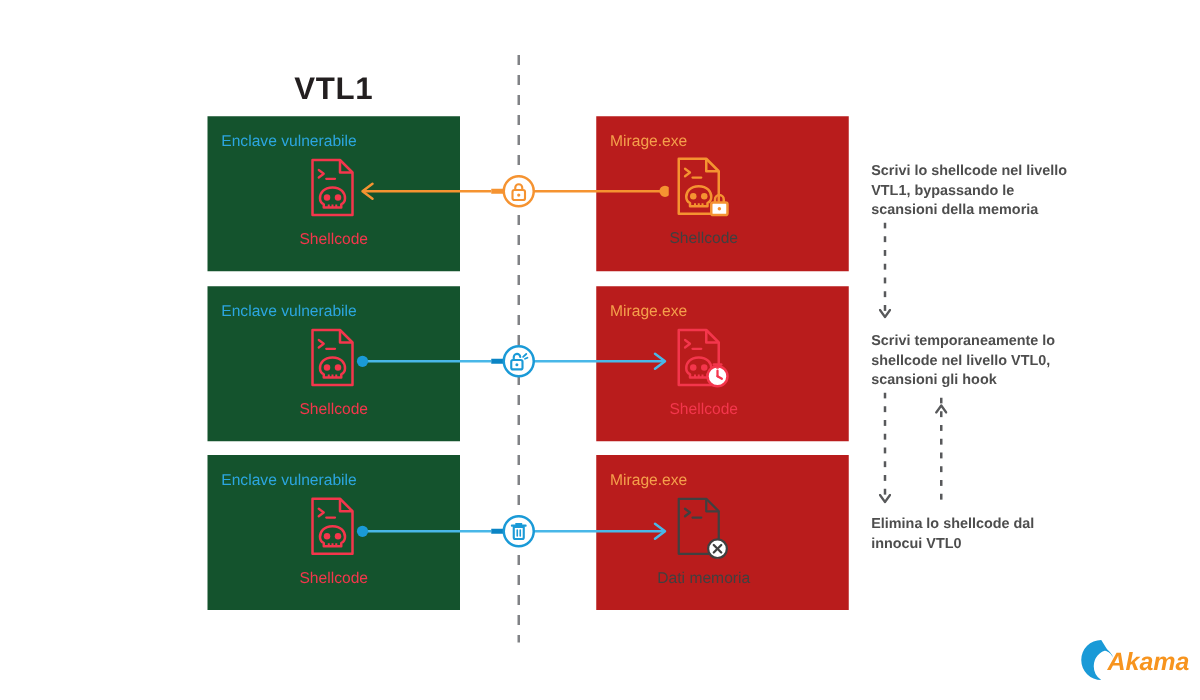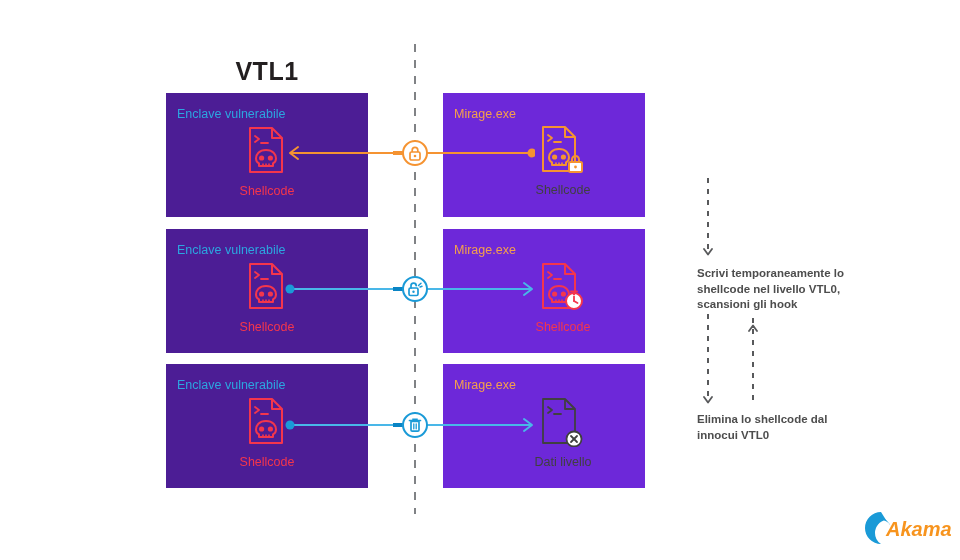--- a/index.html
+++ b/index.html
@@ -33,22 +33,22 @@
     background-image: linear-gradient(to bottom, #808285 0 8px, rgba(0,0,0,0) 8px 16px);
     background-size: 2px 16px;
   }
 
   
   .panel {
     position: absolute;
     width: 202px; height: 124px;
     padding: 11px 0 0 11px;
   }
-  .panel.left  { left: 166px; background: #4c1d95; }
-  .panel.right { left: 443px; background: #6d28d9; }
+  .panel.left  { left: 166px; background: #14532d; }
+  .panel.right { left: 477px; background: #b91c1c; }
   .panel-label {
     font-size: 12.5px;
     line-height: 14px;
     white-space: nowrap;
   }
   .panel.left  .panel-label { color: #2ca6e0; }
   .panel.right .panel-label { color: #f5a04b; }
 
   .row1 { top: 93px; }
   .row2 { top: 229px; }
@@ -302,21 +302,21 @@
       <svg width="44" height="50" viewBox="0 0 44 50">
         <path d="M2 2 H24 L34 12 V46 H2 Z" fill="none" stroke="#404040" stroke-width="1.8" stroke-linejoin="round"></path>
         <path d="M24 2 V12 H34" fill="none" stroke="#404040" stroke-width="1.8" stroke-linejoin="round"></path>
         <path d="M7 10 L11 13 L7 16" fill="none" stroke="#404040" stroke-width="1.8" stroke-linecap="round" stroke-linejoin="round"></path>
         <line x1="13" y1="17" x2="20" y2="17" stroke="#404040" stroke-width="1.8" stroke-linecap="round"></line>
         <circle cx="33" cy="42" r="7.5" fill="#ffffff" stroke="#404040" stroke-width="1.8"></circle>
         <line x1="30" y1="39" x2="36" y2="45" stroke="#404040" stroke-width="1.8" stroke-linecap="round"></line>
         <line x1="36" y1="39" x2="30" y2="45" stroke="#404040" stroke-width="1.8" stroke-linecap="round"></line>
       </svg>
     </span>
-    <span class="caption caption-dark">Dati livello</span>
+    <span class="caption caption-dark">Dati memoria</span>
   </div>
 
   <div id="conn3" class="conn">
     <svg width="250" height="24" viewBox="0 0 250 24">
       <line x1="6" y1="12" x2="108" y2="12" stroke="#49b7e8" stroke-width="2"></line>
       <line x1="108" y1="12" x2="142" y2="12" stroke="#0a84c4" stroke-width="4"></line>
       <line x1="142" y1="12" x2="246" y2="12" stroke="#49b7e8" stroke-width="2"></line>
       <circle cx="5" cy="12" r="4.5" fill="#1a9ad7"></circle>
       <path d="M239 6 L247 12 L239 18" fill="none" stroke="#49b7e8" stroke-width="2" stroke-linecap="round" stroke-linejoin="round"></path>
     </svg>
@@ -325,20 +325,21 @@
   <div id="badge3" class="badge">
     <svg width="14" height="16" viewBox="0 0 14 16">
       <line x1="1.5" y1="3.5" x2="12.5" y2="3.5" stroke="#1a9ad7" stroke-width="1.7" stroke-linecap="round"></line>
       <path d="M5 3.5 V2.2 H9 V3.5" fill="none" stroke="#1a9ad7" stroke-width="1.5"></path>
       <path d="M3 4.5 H11 V13 A1.2 1.2 0 0 1 9.8 14.2 H4.2 A1.2 1.2 0 0 1 3 13 Z" fill="none" stroke="#1a9ad7" stroke-width="1.7" stroke-linejoin="round"></path>
       <line x1="5.8" y1="7" x2="5.8" y2="11.8" stroke="#1a9ad7" stroke-width="1.3" stroke-linecap="round"></line>
       <line x1="8.2" y1="7" x2="8.2" y2="11.8" stroke="#1a9ad7" stroke-width="1.3" stroke-linecap="round"></line>
     </svg>
   </div>
 
+  <div id="note1" class="note">Scrivi lo shellcode nel livello VTL1, bypassando le scansioni della memoria</div>
   <div id="note2" class="note">Scrivi temporaneamente lo shellcode nel livello VTL0, scansioni gli hook</div>
   <div id="note3" class="note">Elimina lo shellcode dal innocui VTL0</div>
 
   <div id="dash1" class="vdash">
     <span class="stem"></span>
     <span class="head" style="bottom:0">
       <svg width="10" height="8" viewBox="0 0 10 8">
         <path d="M1 1 L5 6.6 L9 1" fill="none" stroke="#58595b" stroke-width="1.8" stroke-linecap="round" stroke-linejoin="round"></path>
       </svg>
     </span>

